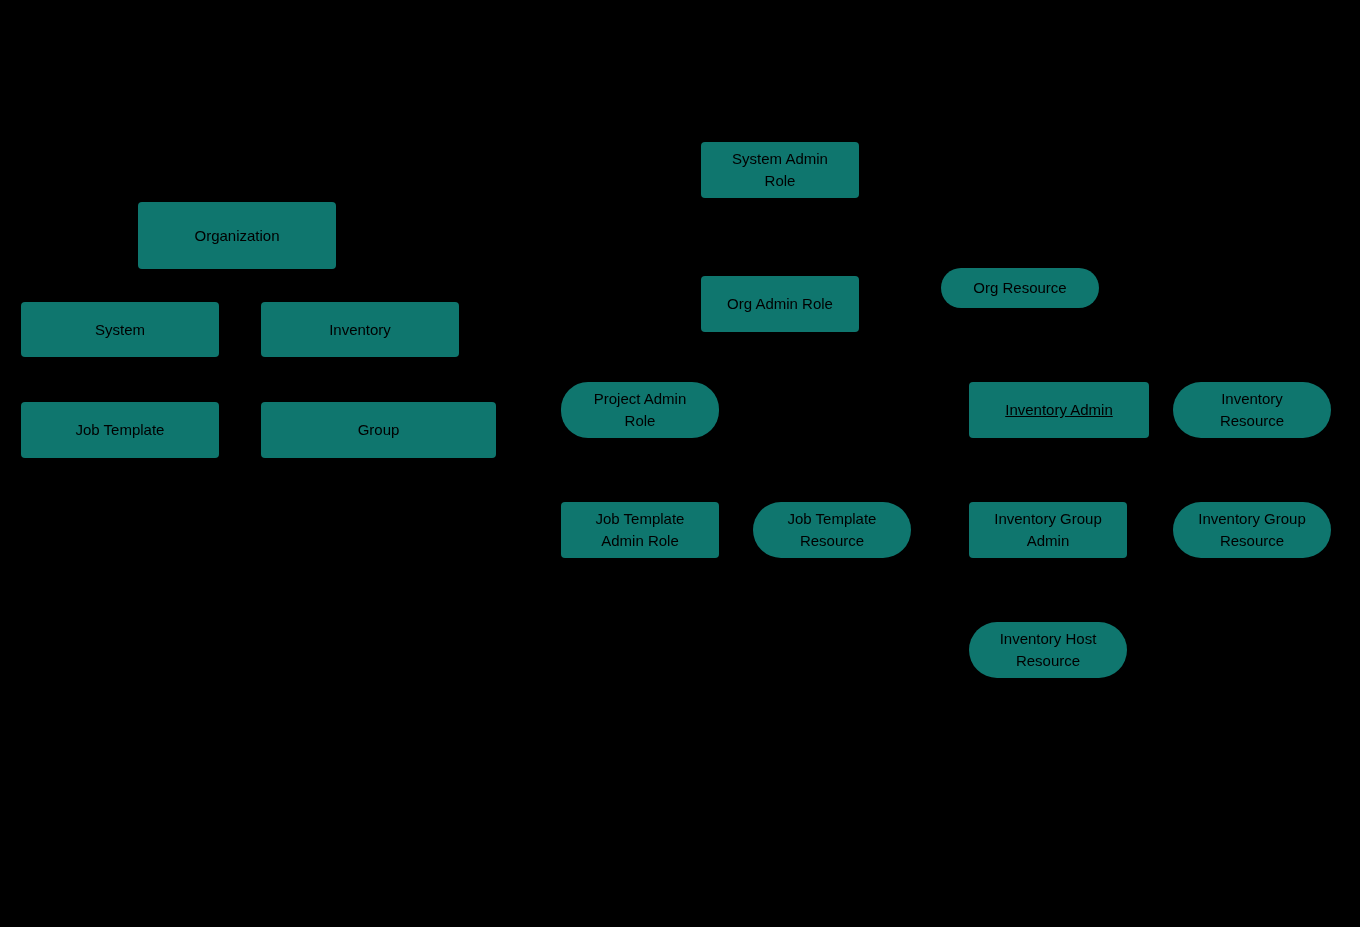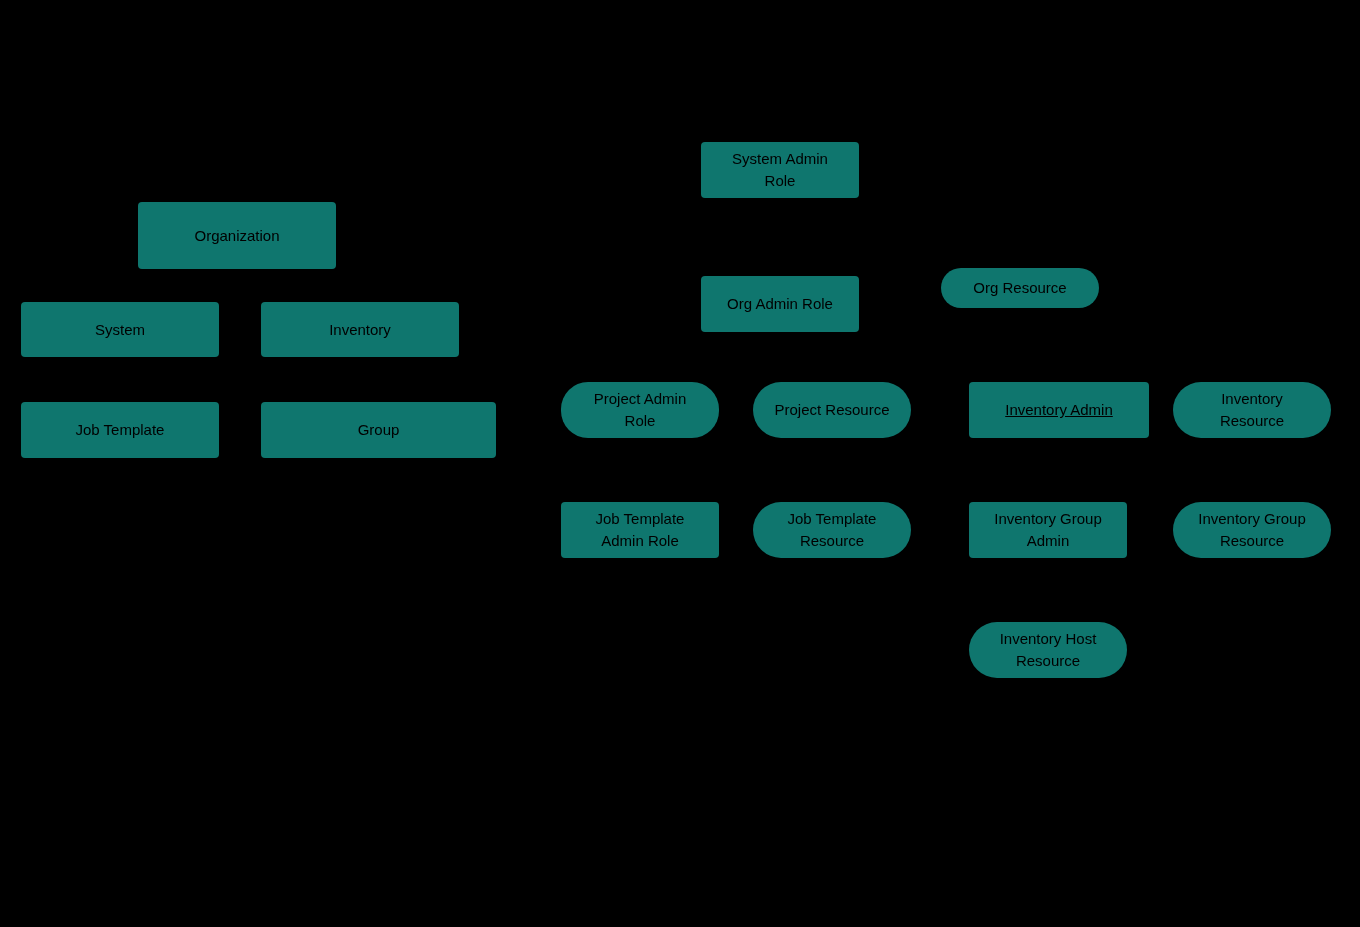--- a/index.html
+++ b/index.html
@@ -53,21 +53,20 @@
   <div class="node" style="left:701px; top:142px; width:158px; height:56px;">System Admin
 Role</div>
 
   <div class="node" style="left:701px; top:276px; width:158px; height:56px;">Org Admin Role</div>
 
   <div class="node stadium" style="left:941px; top:268px; width:158px; height:40px;">Org Resource</div>
 
   <div class="node" style="left:561px; top:382px; width:158px; height:56px;border-radius:27px;">Project Admin
 Role</div>
 
-  <div class="node stadium" style="left:753px; top:382px; width:158px; height:56px;">Project Resource</div>
 
   <div class="node" style="left:969px; top:382px; width:180px; height:56px;text-decoration:underline;">Inventory Admin</div>
 
   <div class="node stadium" style="left:1173px; top:382px; width:158px; height:56px;">Inventory
 Resource</div>
 
   <div class="node" style="left:561px; top:502px; width:158px; height:56px;">Job Template
 Admin Role</div>
 
   <div class="node stadium" style="left:753px; top:502px; width:158px; height:56px;">Job Template

